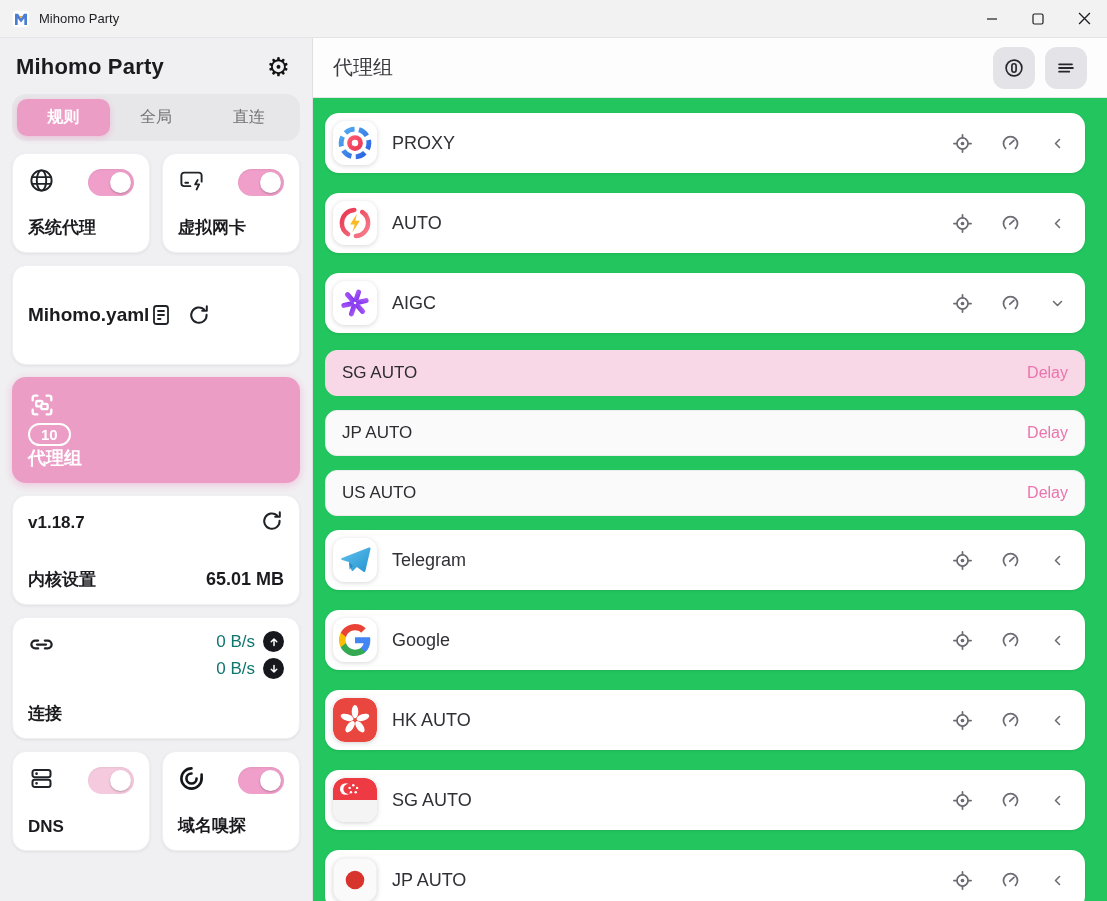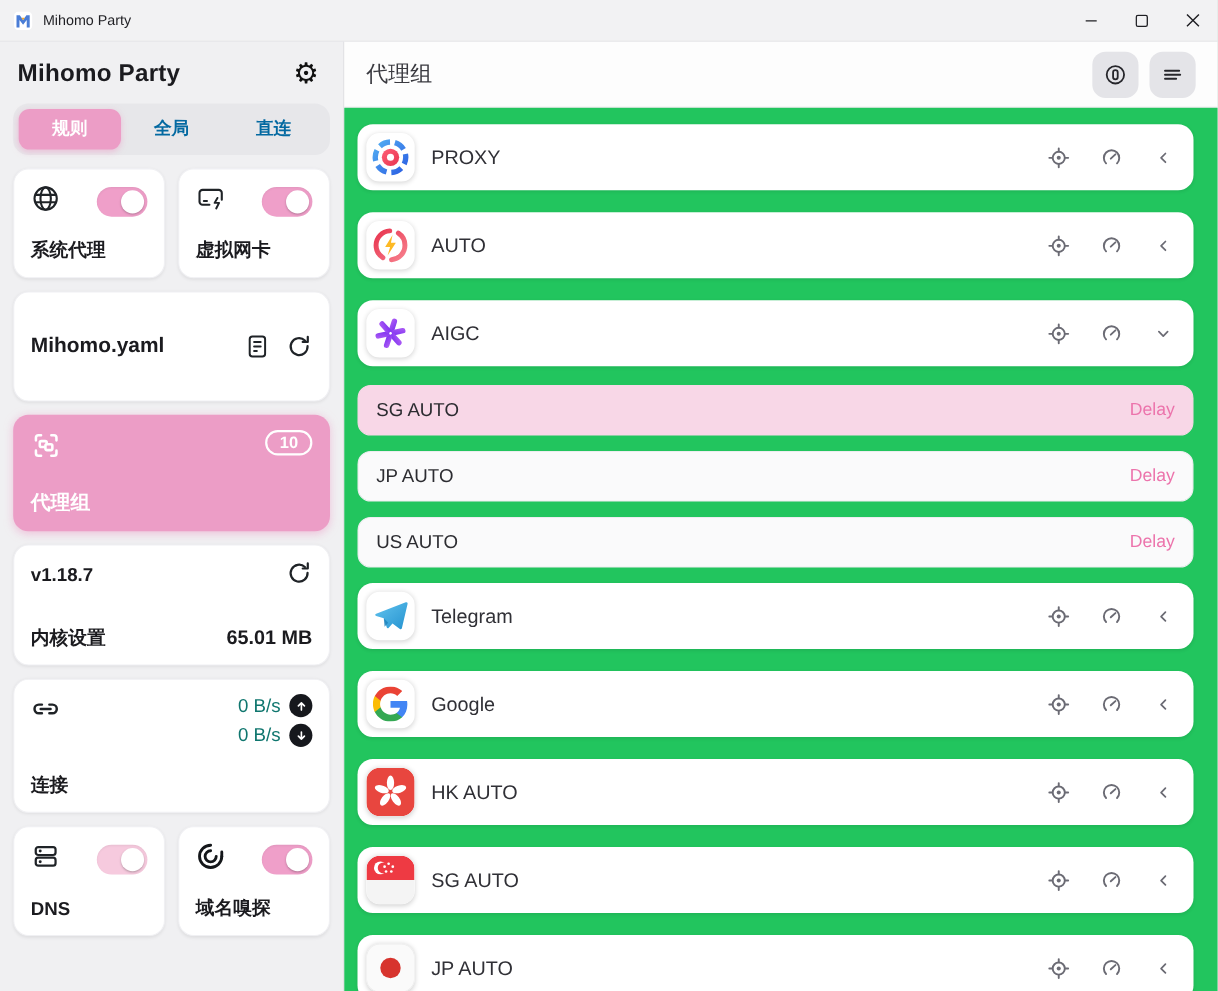--- a/index.html
+++ b/index.html
@@ -21,49 +21,49 @@
     padding:10px 12px 12px 12px; display:flex; flex-direction:column; gap:12px; }
   .main { flex:1; display:flex; flex-direction:column; min-width:0; }
 
   
   .sb-head { display:flex; align-items:center; justify-content:space-between; padding:6px 4px 2px 4px; }
   .sb-title { font-size:22px; font-weight:800; letter-spacing:.2px; }
   .gear { font-family:"DejaVu Sans",sans-serif; font-size:26px; line-height:26px; color:#111; cursor:pointer; padding-right:6px; }
 
   .tabs { background:#e7e7ea; border-radius:14px; padding:5px; display:flex; }
   .tab { flex:1; height:37px; display:flex; align-items:center; justify-content:center;
-    font-size:16px; color:#0369a1; border-radius:10px; cursor:pointer;font-weight:bold; }
+    font-size:16px; color:#737373; border-radius:10px; cursor:pointer; }
   .tab.active { background:#ec9dc6; color:#fff; font-weight:700;
     box-shadow:0 2px 6px rgba(236,157,198,.55); }
 
   .card { background:#fff; border:1px solid #f0f0f3; border-radius:14px;
     box-shadow:0 1px 3px rgba(0,0,0,.07); padding:13px 15px; }
   .row2 { display:flex; gap:12px; }
   .row2 .card { flex:1; }
 
   .tcard { height:100px; display:flex; flex-direction:column; justify-content:space-between; }
   .tcard-top { display:flex; align-items:center; justify-content:space-between; }
   .tcard-label { font-size:17px; font-weight:700; }
 
   .toggle { width:46px; height:27px; border-radius:14px; background:#ef9fc9; position:relative; cursor:pointer;
     box-shadow:inset 0 1px 2px rgba(0,0,0,.06); }
   .toggle .knob { position:absolute; right:3px; top:3px; width:21px; height:21px; border-radius:50%;
     background:#fff; box-shadow:0 1px 2px rgba(0,0,0,.25); }
   .toggle.light { background:#f6cade; }
 
-  .profile-card { height:100px; display:flex; flex-direction:column; justify-content:center; }
+  .profile-card { height:100px; display:flex; flex-direction:row; justify-content:flex-start; }
   .profile-top { display:flex; align-items:center; justify-content:space-between; }
   .profile-name { font-size:19px; font-weight:700; }
   .profile-icons { display:flex; gap:14px; align-items:center; }
   .profile-updated { text-align:right; font-size:15px; color:#45454c; }
 
   .group-card { height:106px; background:#ec9dc6; border:none; border-radius:14px;
     box-shadow:0 2px 8px rgba(236,157,198,.55); padding:14px 16px;
     display:flex; flex-direction:column; justify-content:space-between; color:#fff; cursor:pointer; }
-  .group-card-top { display:flex; align-items:flex-start; justify-content:space-between; }
+  .group-card-top { display:flex; align-items:flex-start; justify-content:space-between;flex-direction:column; }
   .badge { border:2px solid #fff; border-radius:999px; padding:1px 11px; font-size:15px; font-weight:700; color:#fff; }
   .group-card-label { font-size:18px; font-weight:800; }
 
   .core-card { height:110px; display:flex; flex-direction:column; justify-content:space-between; }
   .core-top { display:flex; align-items:flex-end; justify-content:space-between; font-size:17px; font-weight:700; }
   .core-bottom { display:flex; align-items:center; justify-content:space-between; }
   .core-label { font-size:17px; font-weight:700; }
   .core-mem { font-size:18px; font-weight:700; }
 
   .conn-card { height:122px; display:flex; flex-direction:column; justify-content:space-between; }

